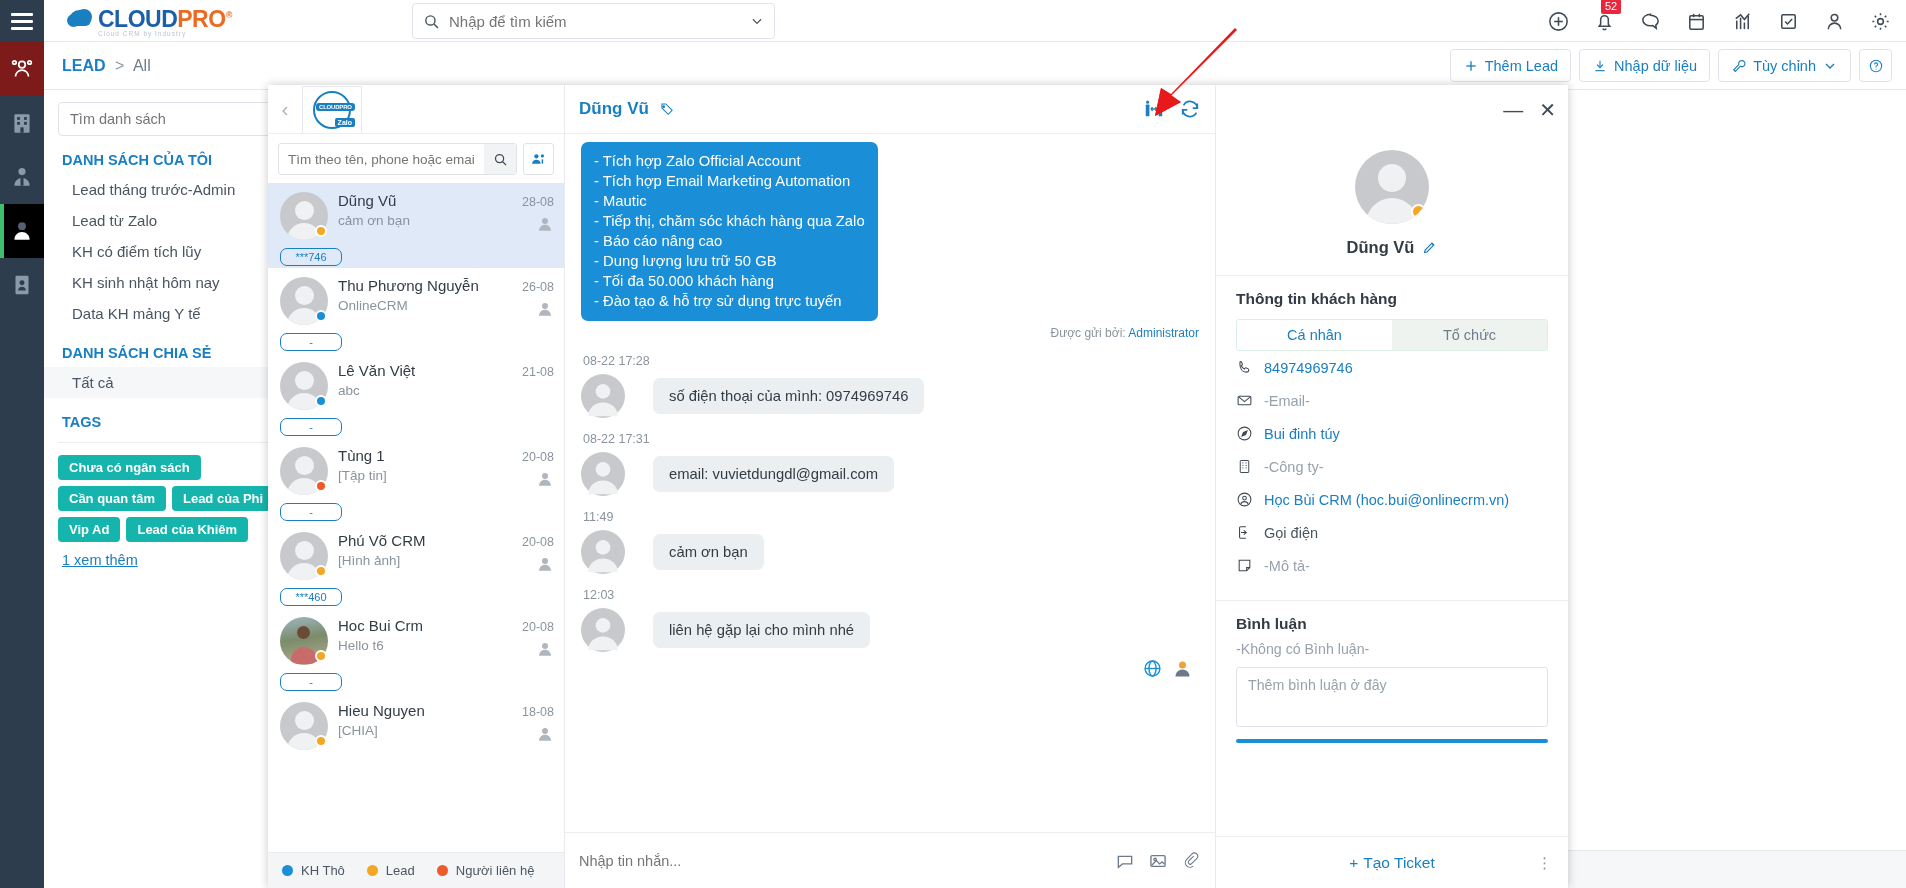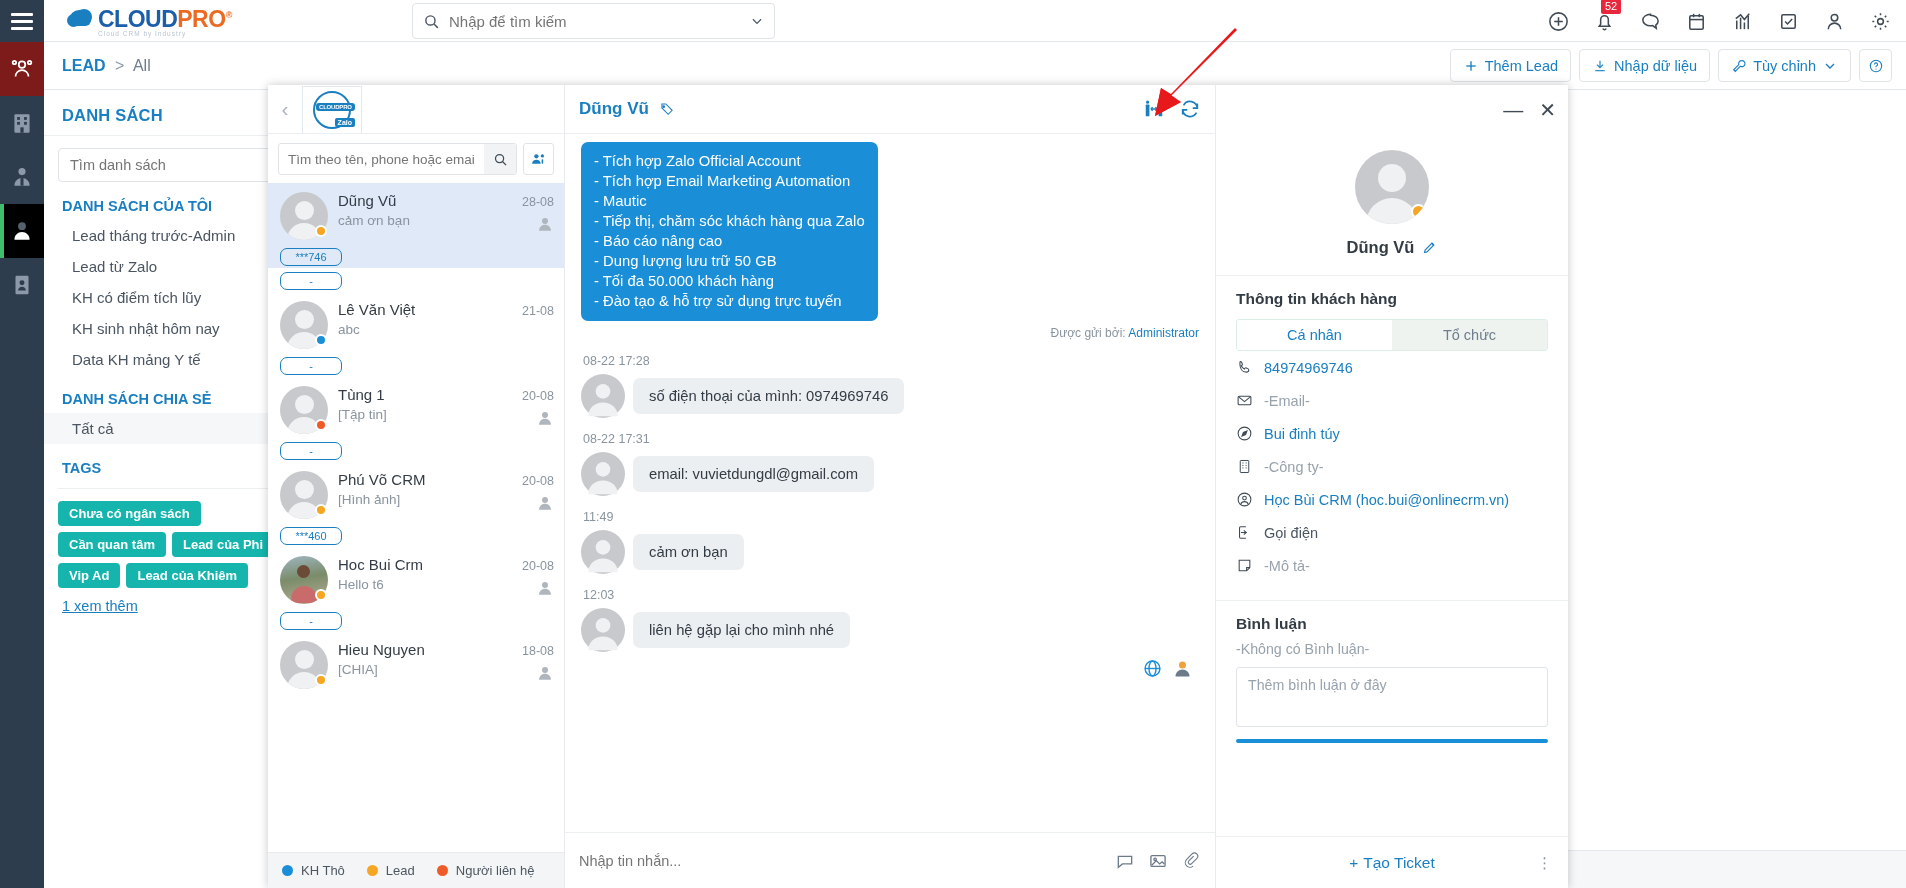--- a/index.html
+++ b/index.html
@@ -216,21 +216,21 @@
   .cm-head-right svg { width: 22px; height: 22px; cursor: pointer; }
   .msgs { flex: 1; overflow: hidden; padding: 10px 16px 0 16px; position: relative; }
   .bubble-out-wrap { display: flex; justify-content: flex-start; margin-top: 30px; }
   .bubble-out {
     background: #1a8fd8; color: #fff; border-radius: 7px; padding: 9px 13px 10px;
     max-width: 300px; font-size: 14.8px; line-height: 20px; margin-top: -32px;
   }
   .sent-by { text-align: right; font-size: 12px; color: #8a949e; margin-top: 5px; }
   .sent-by b { color: #1a7fc1; font-weight: normal; }
   .tstamp { font-size: 12.5px; color: #8a949e; margin: 14px 0 6px 2px; }
-  .bubble-in-row { display: flex; align-items: flex-start; gap: 8px; }
+  .bubble-in-row { display: flex; align-items: flex-start; gap: 28px; }
   .bi-av { width: 44px; height: 44px; flex-shrink: 0; }
   .bubble-in {
     background: #eceff1; border-radius: 7px; padding: 10px 16px;
     font-size: 14.8px; color: #333c45; align-self: center;
   }
   .msg-tools { display: flex; justify-content: flex-end; gap: 9px; padding: 6px 6px 0 0; }
   .msg-tools span { width: 21px; height: 21px; display:block; }
   .composer {
     height: 56px; border-top: 1px solid #eceff2; display: flex; align-items: center;
     padding: 0 14px;
@@ -455,24 +455,20 @@
         <svg viewBox="0 0 24 24" fill="none" stroke="#1a7fc1" stroke-width="1.6">
             <circle cx="12" cy="12" r="8.5"></circle>
             <path d="M9.8 9.6a2.3 2.3 0 1 1 3 2.2c-.6.3-.8.8-.8 1.4v.5"></path>
             <circle cx="12" cy="16.5" r=".9" fill="#1a7fc1" stroke="none"></circle>
           </svg>
       </div>
     </div>
   </div>
 
   <div class="listpanel">
-    <div class="lp-head">
-      <span class="lp-title">DANH SÁCH</span>
-      <span class="lp-plus">+</span>
-    </div>
     <div class="lp-search">
       <input placeholder="Tìm danh sách" style="">
     </div>
 
     <div class="lp-section">DANH SÁCH CỦA TÔI</div>
     <div class="lp-item">Lead tháng trước-Admin</div>
     <div class="lp-item">Lead từ Zalo</div>
     <div class="lp-item">KH có điểm tích lũy</div>
     <div class="lp-item">KH sinh nhật hôm nay</div>
     <div class="lp-item">Data KH mảng Y tế</div>
@@ -556,20 +552,40 @@
           </div>
           <svg class="c-chan" viewBox="0 0 24 24">
               <circle cx="12" cy="8" r="4" fill="#b0b6bd"></circle>
               <path d="M4 21c0-4.4 3.6-8 8-8s8 3.6 8 8z" fill="#b0b6bd"></path>
             </svg>
         </div>
         <div class="c-tagrow sel" style="background:#dfe9f7">
           <span class="c-tagpill">***746</span>
         </div>
 
+        <div class="contact">
+          <div class="av-wrap">
+            <div class="avatar">
+                <div class="head"></div>
+                <div class="body"></div>
+              </div>
+            <span class="dot blue"></span>
+          </div>
+          <div class="c-body">
+            <div class="c-row1">
+              <span class="c-name">Thu Phương Nguyễn</span>
+              <span class="c-date">26-08</span>
+            </div>
+            <div class="c-prev">OnlineCRM</div>
+          </div>
+          <svg class="c-chan" viewBox="0 0 24 24">
+              <circle cx="12" cy="8" r="4" fill="#b0b6bd"></circle>
+              <path d="M4 21c0-4.4 3.6-8 8-8s8 3.6 8 8z" fill="#b0b6bd"></path>
+            </svg>
+        </div>
         <div class="c-tagrow">
           <span class="c-tagpill">-</span>
         </div>
 
         <div class="contact">
           <div class="av-wrap">
             <div class="avatar">
                 <div class="head"></div>
                 <div class="body"></div>
               </div>

